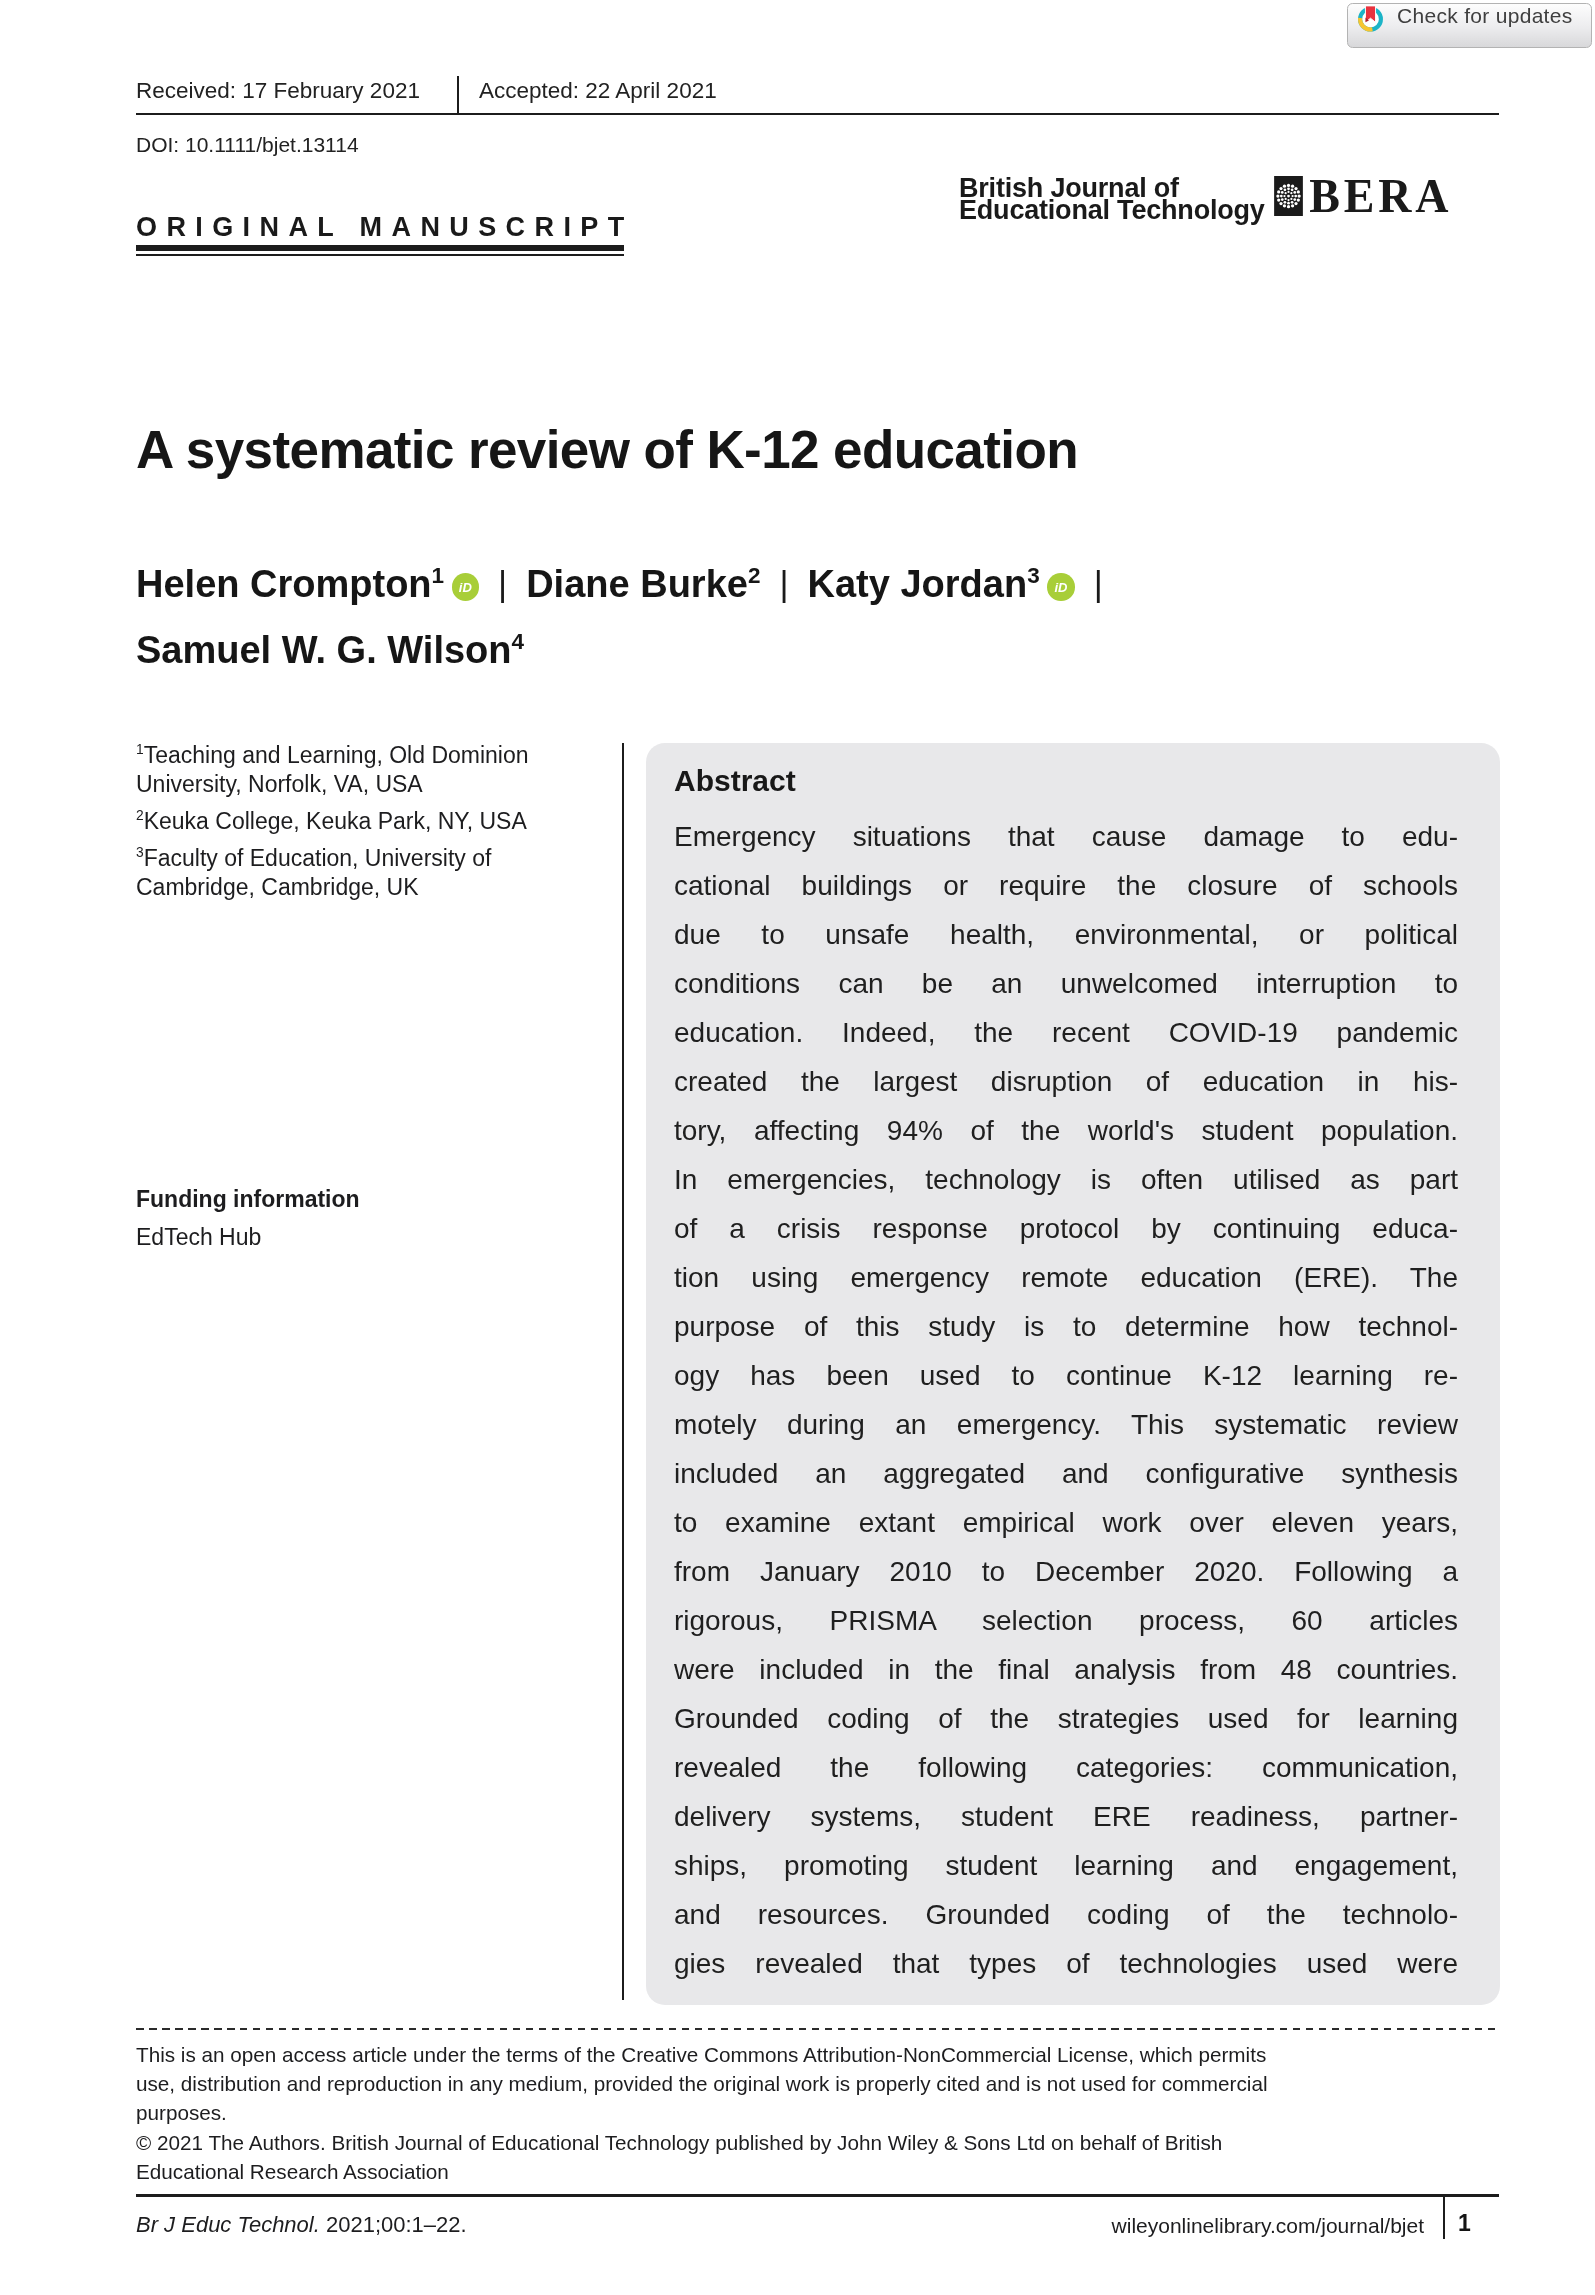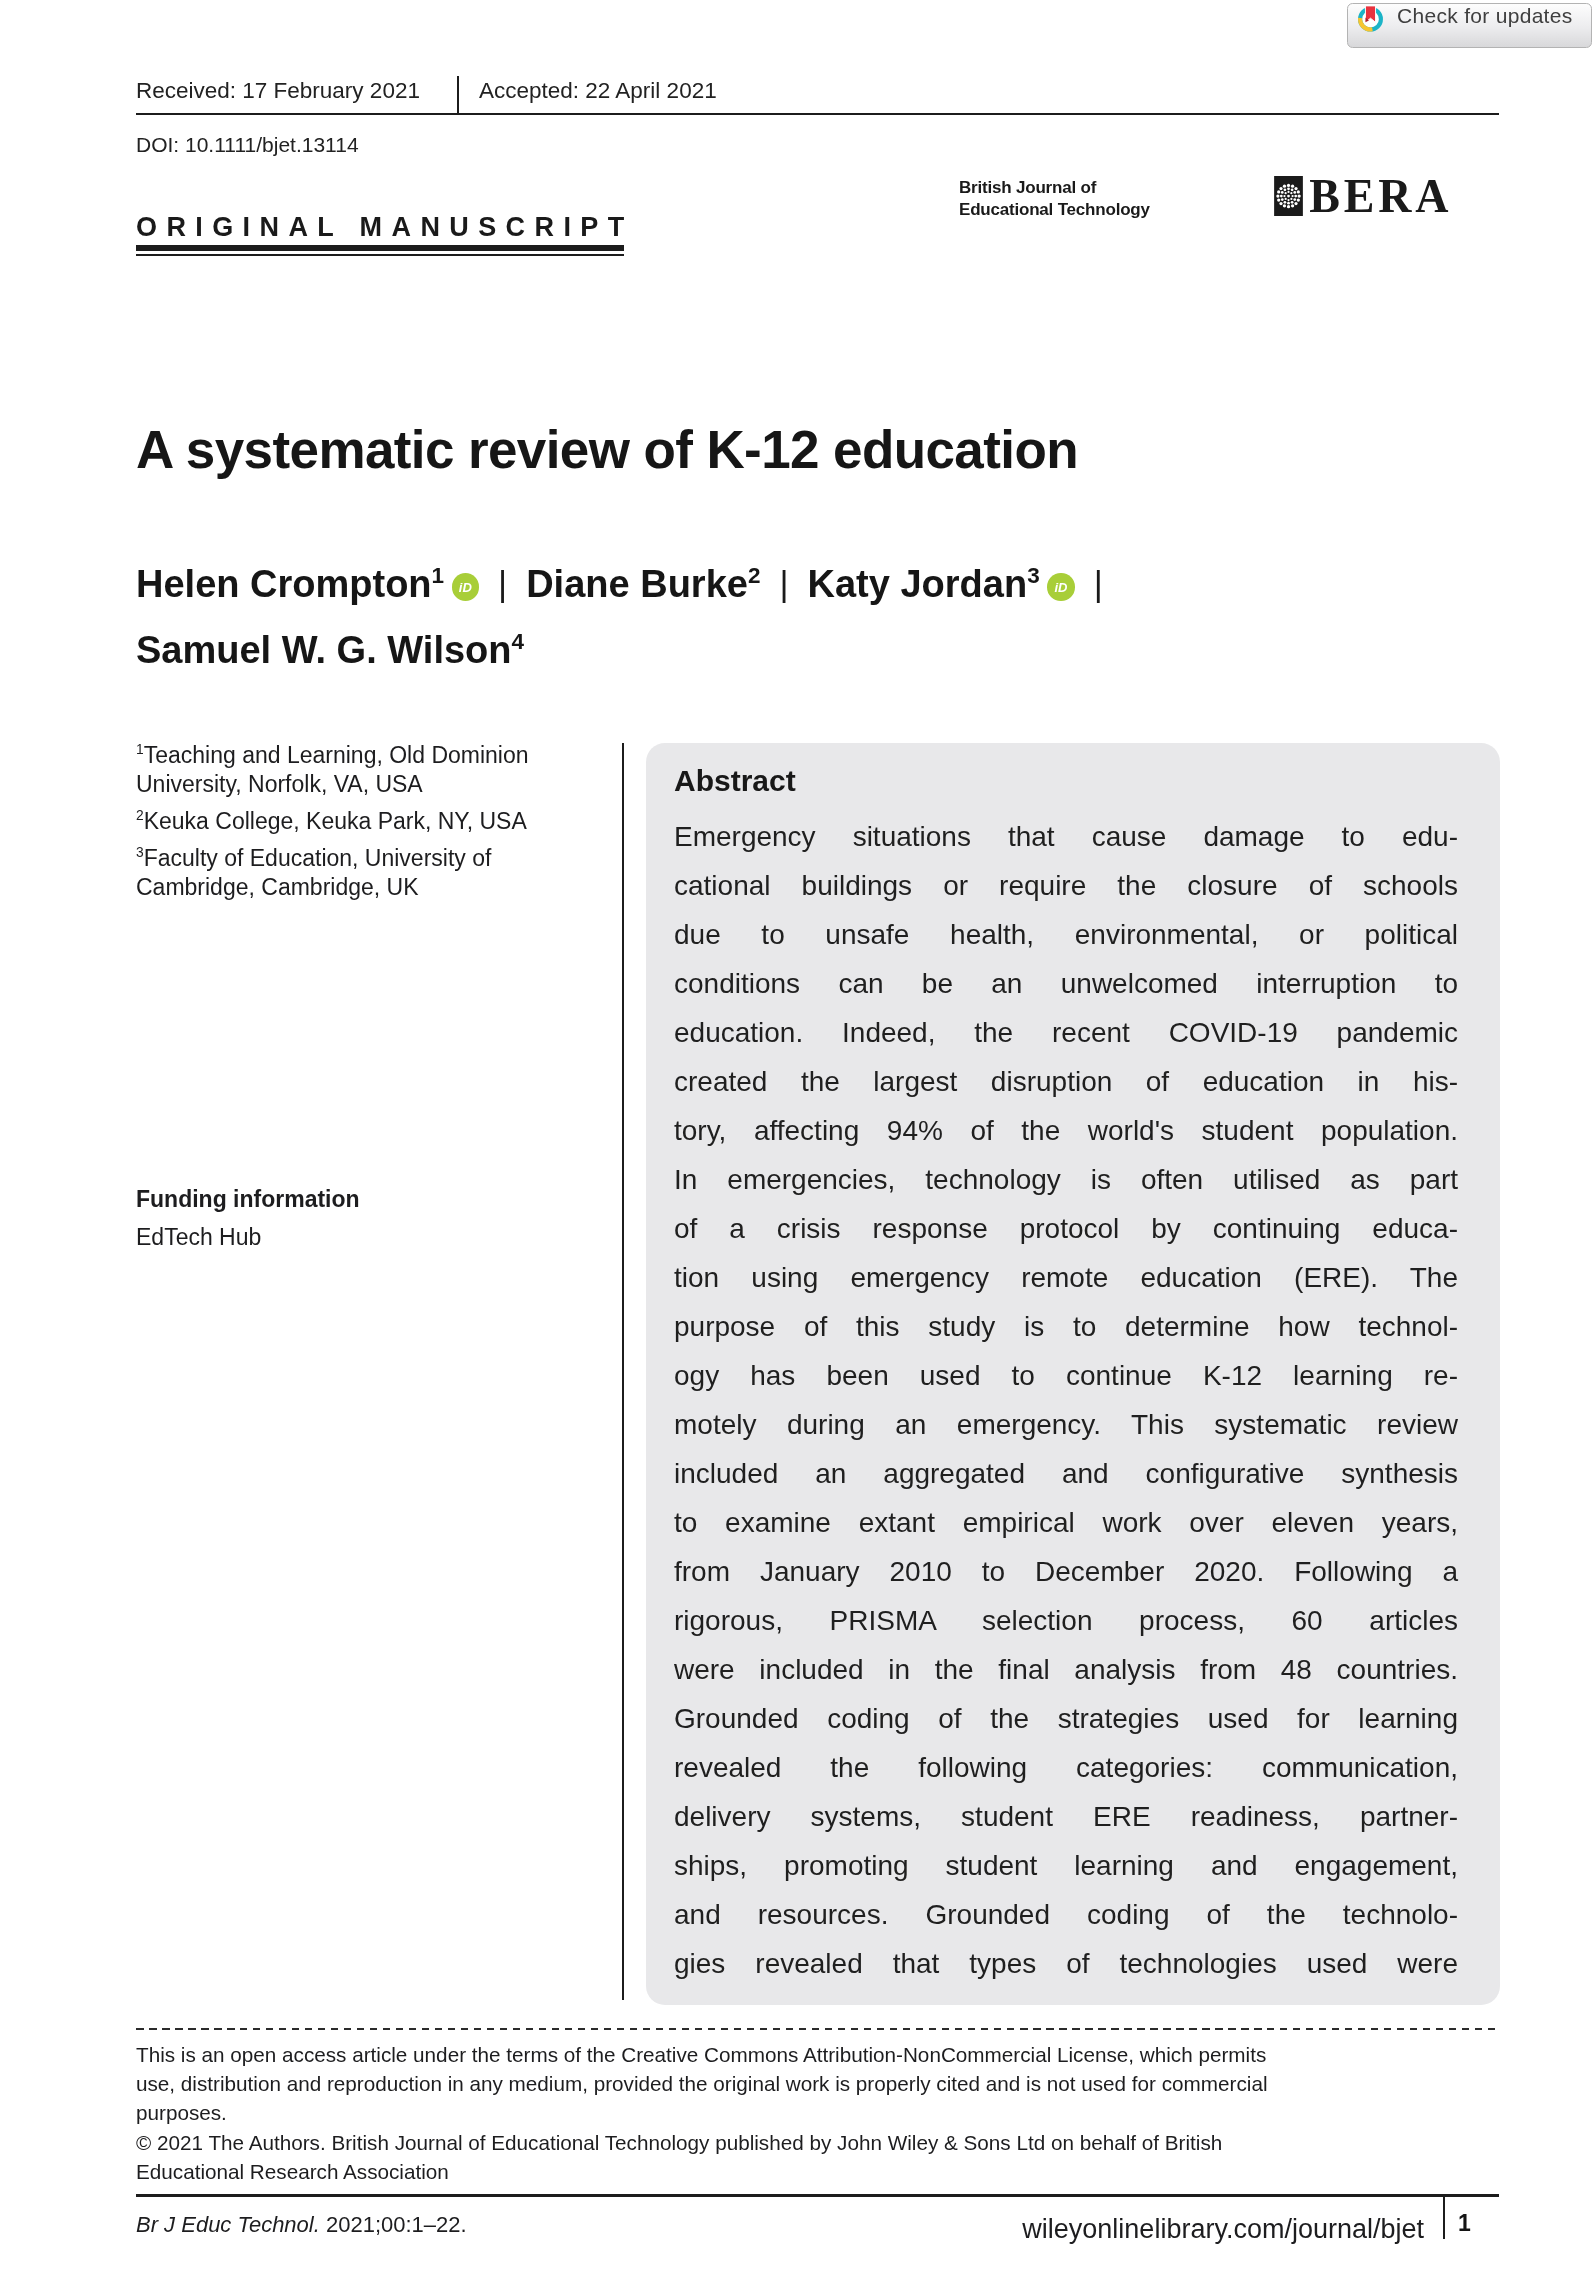--- a/index.html
+++ b/index.html
@@ -18,21 +18,21 @@
   .accepted{position:absolute;left:479px;top:78px;font-size:22.5px;color:#222;}
   .dates-divider{position:absolute;left:457px;top:76px;width:1.9px;height:38px;background:#1c1c1c;}
   .top-rule{position:absolute;left:136px;top:113px;width:1363px;height:1.9px;background:#1c1c1c;}
   .doi{position:absolute;left:136px;top:133px;font-size:21px;color:#222;}
 
   
   .article-type{position:absolute;left:136px;top:212px;font-size:27px;font-weight:bold;
                 letter-spacing:9.4px;color:#1a1a1a;}
   .at-underline-thick{position:absolute;left:136px;top:245px;width:488px;height:5.6px;background:#1c1c1c;}
   .at-underline-thin{position:absolute;left:136px;top:254px;width:488px;height:1.9px;background:#1c1c1c;}
-  .journal-name{position:absolute;left:959px;top:177px;font-size:17px;font-weight:bold;
+  .journal-name{position:absolute;left:959px;top:177px;font-size:27px;font-weight:bold;
                 line-height:22px;color:#1a1a1a;letter-spacing:-0.2px;}
   .bera{position:absolute;left:1274px;top:176px;display:flex;align-items:center;}
   .bera-text{font-family:"Liberation Serif",serif;font-weight:bold;font-size:46px;
              letter-spacing:3.8px;color:#1a1a1a;line-height:40px;margin-left:6.3px;
              transform:scaleY(1.05);transform-origin:center;}
 
   
   .title{position:absolute;left:136px;top:330px;margin:0;font-size:53px;font-weight:bold;
          line-height:80px;letter-spacing:-0.6px;color:#161616;width:1377px;}
   .authors{position:absolute;left:136px;top:551px;font-size:38px;font-weight:bold;color:#161616;}
@@ -67,21 +67,21 @@
                background:repeating-linear-gradient(90deg,#2b2b2b 0 7.5px,transparent 7.5px 13px);}
   .license{position:absolute;left:136px;top:2040px;width:1402px;font-size:20.7px;line-height:29px;
            color:#1d1d1f;white-space:pre-line;}
   .copyright{position:absolute;left:136px;top:2128px;width:1402px;font-size:20.7px;line-height:29px;
              color:#1d1d1f;white-space:pre-line;}
   .bottom-rule{position:absolute;left:136px;top:2194px;width:1363px;height:3.1px;background:#1c1c1c;}
   .footer-tick{position:absolute;left:1443px;top:2194px;width:1.9px;height:45px;background:#1c1c1c;}
   .footer-cite{position:absolute;left:136px;top:2212px;font-size:22px;color:#1d1d1f;text-align:right;}
   .footer-cite .it{font-style:italic;}
   .footer-url{position:absolute;left:1001px;top:2214px;width:423px;text-align:right;
-              font-size:27px;color:#1d1d1f;}
+              font-size:21px;color:#1d1d1f;}
   .footer-page{position:absolute;left:1458px;top:2210px;font-size:23px;font-weight:bold;color:#141414;}
 </style>
 </head>
 <body>
 
 <div class="page">
 
   <div class="badge">
     <svg width="29" height="29" viewBox="0 0 46 46">
       <circle cx="23" cy="24" r="16.5" fill="#ffffff" stroke="#1cb4c7" stroke-width="6.5"></circle>

